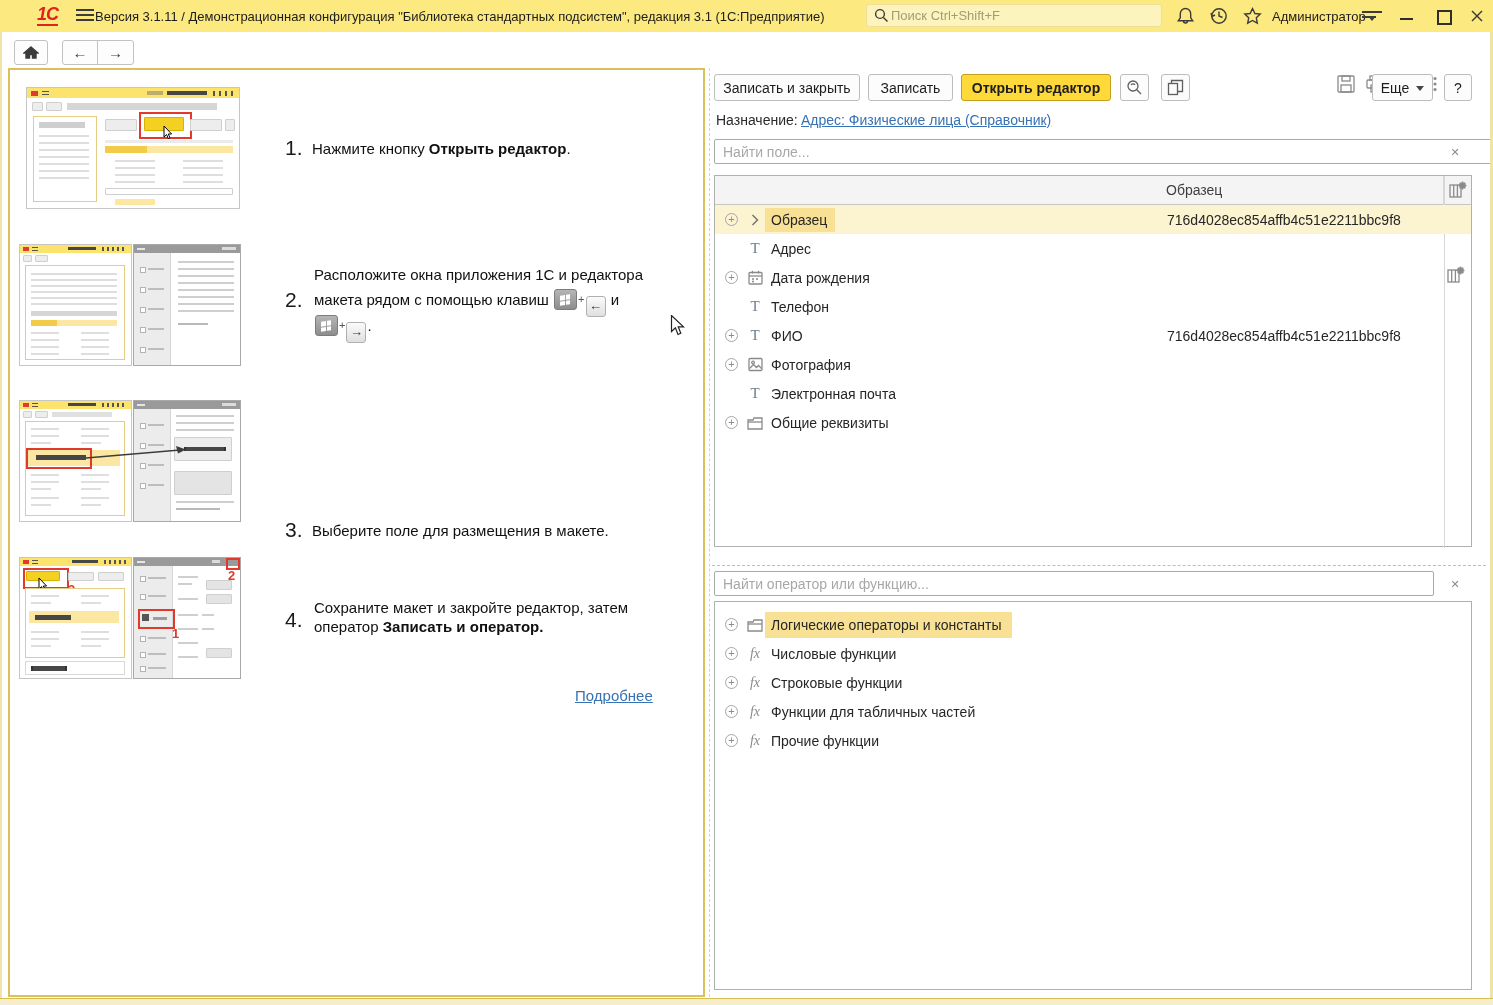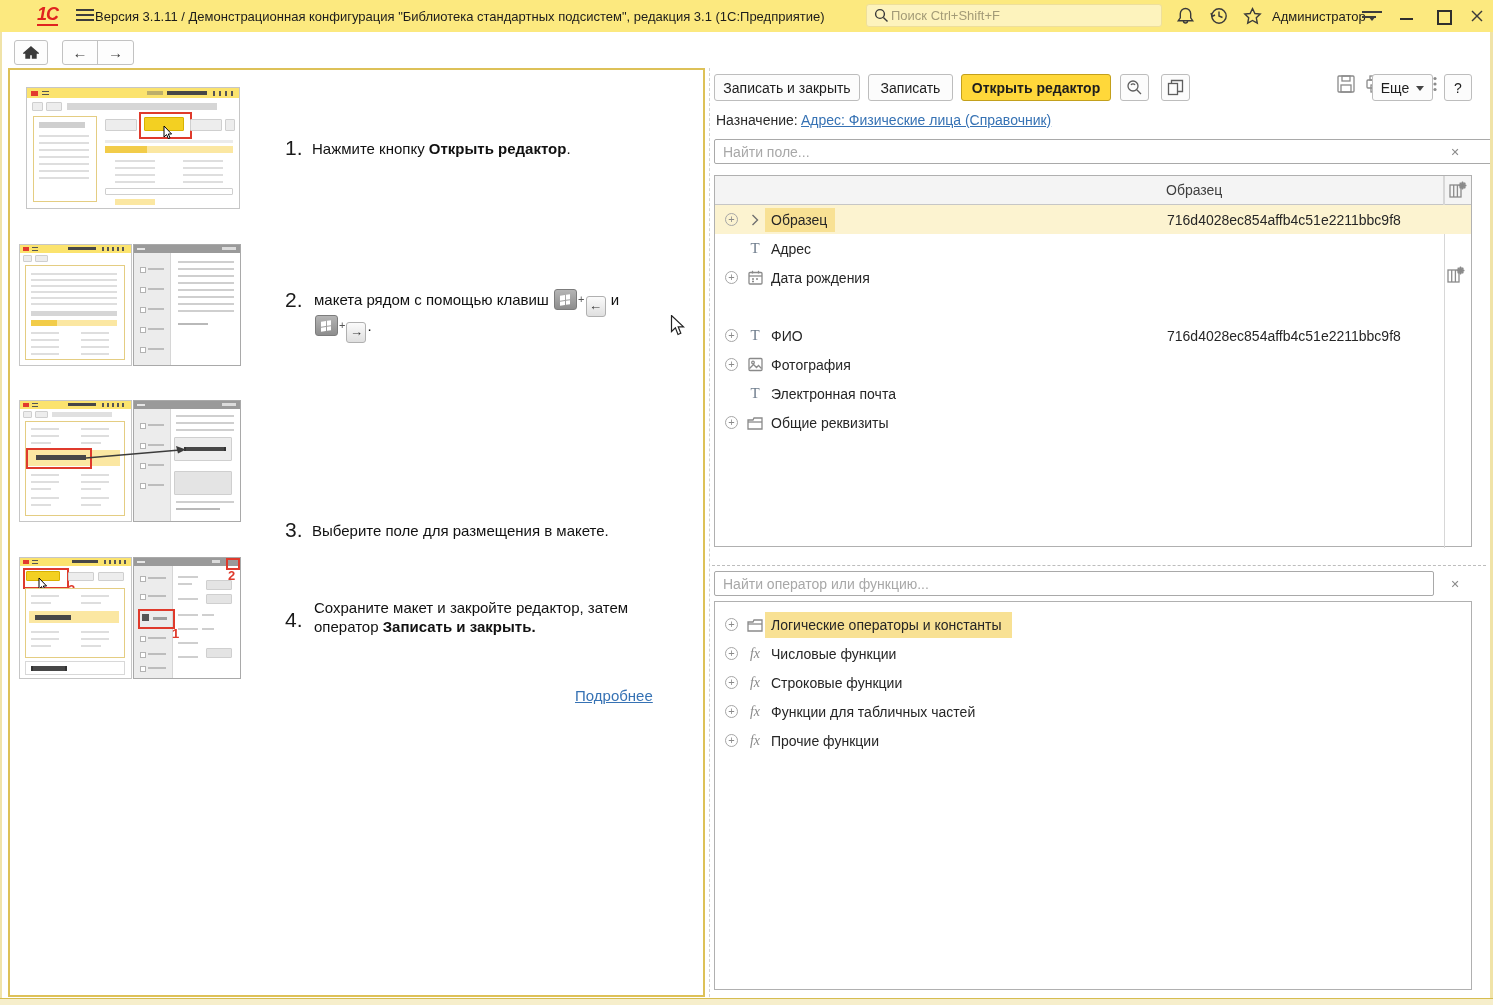--- a/index.html
+++ b/index.html
@@ -285,20 +285,21 @@
       <div class="tln" style="left:44px;top:23px;width:56px;background:#cfcfcf"></div>
     <div class="tln" style="left:44px;top:30px;width:56px;background:#cfcfcf"></div>
       <div class="tln" style="left:44px;top:37px;width:56px;background:#cfcfcf"></div>
     <div class="tln" style="left:44px;top:44px;width:56px;background:#cfcfcf"></div>
       <div class="tln" style="left:44px;top:51px;width:56px;background:#cfcfcf"></div>
     <div class="tln" style="left:44px;top:58px;width:56px;background:#cfcfcf"></div>
       <div class="tln" style="left:44px;top:65px;width:56px;background:#cfcfcf"></div>
     <div class="tln" style="left:44px;top:78px;width:30px;background:#b9b9b9"></div>
   </div>
 
+  <div class="abs steptext" style="left:304px;top:192px">Расположите окна приложения 1С и редактора</div>
   <div class="abs stepnum" style="left:275px;top:218px">2.</div>
   <div class="abs steptext" style="left:304px;top:216px">
     <span>макета рядом с помощью клавиш</span>
     <span class="key key-win"><span class="winlogo">
           <i></i>
           <i></i>
           <i></i>
           <i></i>
         </span></span><span class="kplus"></span><span class="key key-arrow key-left"></span>
     <span>и</span>
@@ -437,21 +438,21 @@
     <div class="tln" style="left:44px;top:70px;width:20px;background:#cfcfcf"></div>
       <div class="tln" style="left:68px;top:70px;width:12px;background:#cfcfcf"></div>
     <div class="tln" style="left:44px;top:84px;width:20px;background:#cfcfcf"></div>
     <div class="tbx" style="left:72px;top:90px;width:26px;height:10px;background:#e4e4e4"></div>
     <div class="tln" style="left:44px;top:98px;width:20px;background:#cfcfcf"></div>
   </div>
 
   <div class="abs steptext" style="left:304px;top:525px">Сохраните макет и закройте редактор, затем</div>
   <div class="abs stepnum" style="left:275px;top:538px">4.</div>
   <div class="abs steptext" style="left:304px;top:544px">
-    <span>оператор </span><b>Записать и закрыть.</b>
+    <span>оператор </span><b>Записать и оператор.</b>
   </div>
 
   <a class="abs blue-link" style="left:565px;top:617px">Подробнее</a>
 
   <svg class="abs" style="left:660px;top:245px" width="15" height="22" viewBox="0 0 15 22">
     <path d="M1.5 0.5 L1.5 16.5 L5.4 12.8 L8 19.5 L10.8 18.3 L8.2 11.8 L13.5 11.8 Z" fill="#fff" stroke="#222" stroke-width="1.2"></path>
   </svg>
 </div>
 
 <div class="abs vsplit"></div>
@@ -525,20 +526,25 @@
           <line x1="1" y1="6" x2="14" y2="6"></line>
           <line x1="4.5" y1="0.8" x2="4.5" y2="3.5"></line>
           <line x1="10.5" y1="0.8" x2="10.5" y2="3.5"></line>
           <line x1="4" y1="9" x2="6" y2="9"></line>
           <line x1="8" y1="9" x2="10" y2="9"></line>
           <line x1="4" y1="11.5" x2="6" y2="11.5"></line>
         </svg>
       </span>
     <span>Дата рождения</span>
   </div>
+  <div class="trow" style="top:116px">
+    <span class="exp ghost"></span>
+    <span class="ricon icon-T"></span>
+    <span>Телефон</span>
+  </div>
   <div class="trow" style="top:145px">
     <span class="exp"></span>
     <span class="ricon icon-T"></span>
     <span>ФИО</span>
     <span class="val">716d4028ec854affb4c51e2211bbc9f8</span>
   </div>
   <div class="trow" style="top:174px">
     <span class="exp"></span>
     <span class="ricon">
         <svg class="gico" width="15" height="15" viewBox="0 0 15 15">

